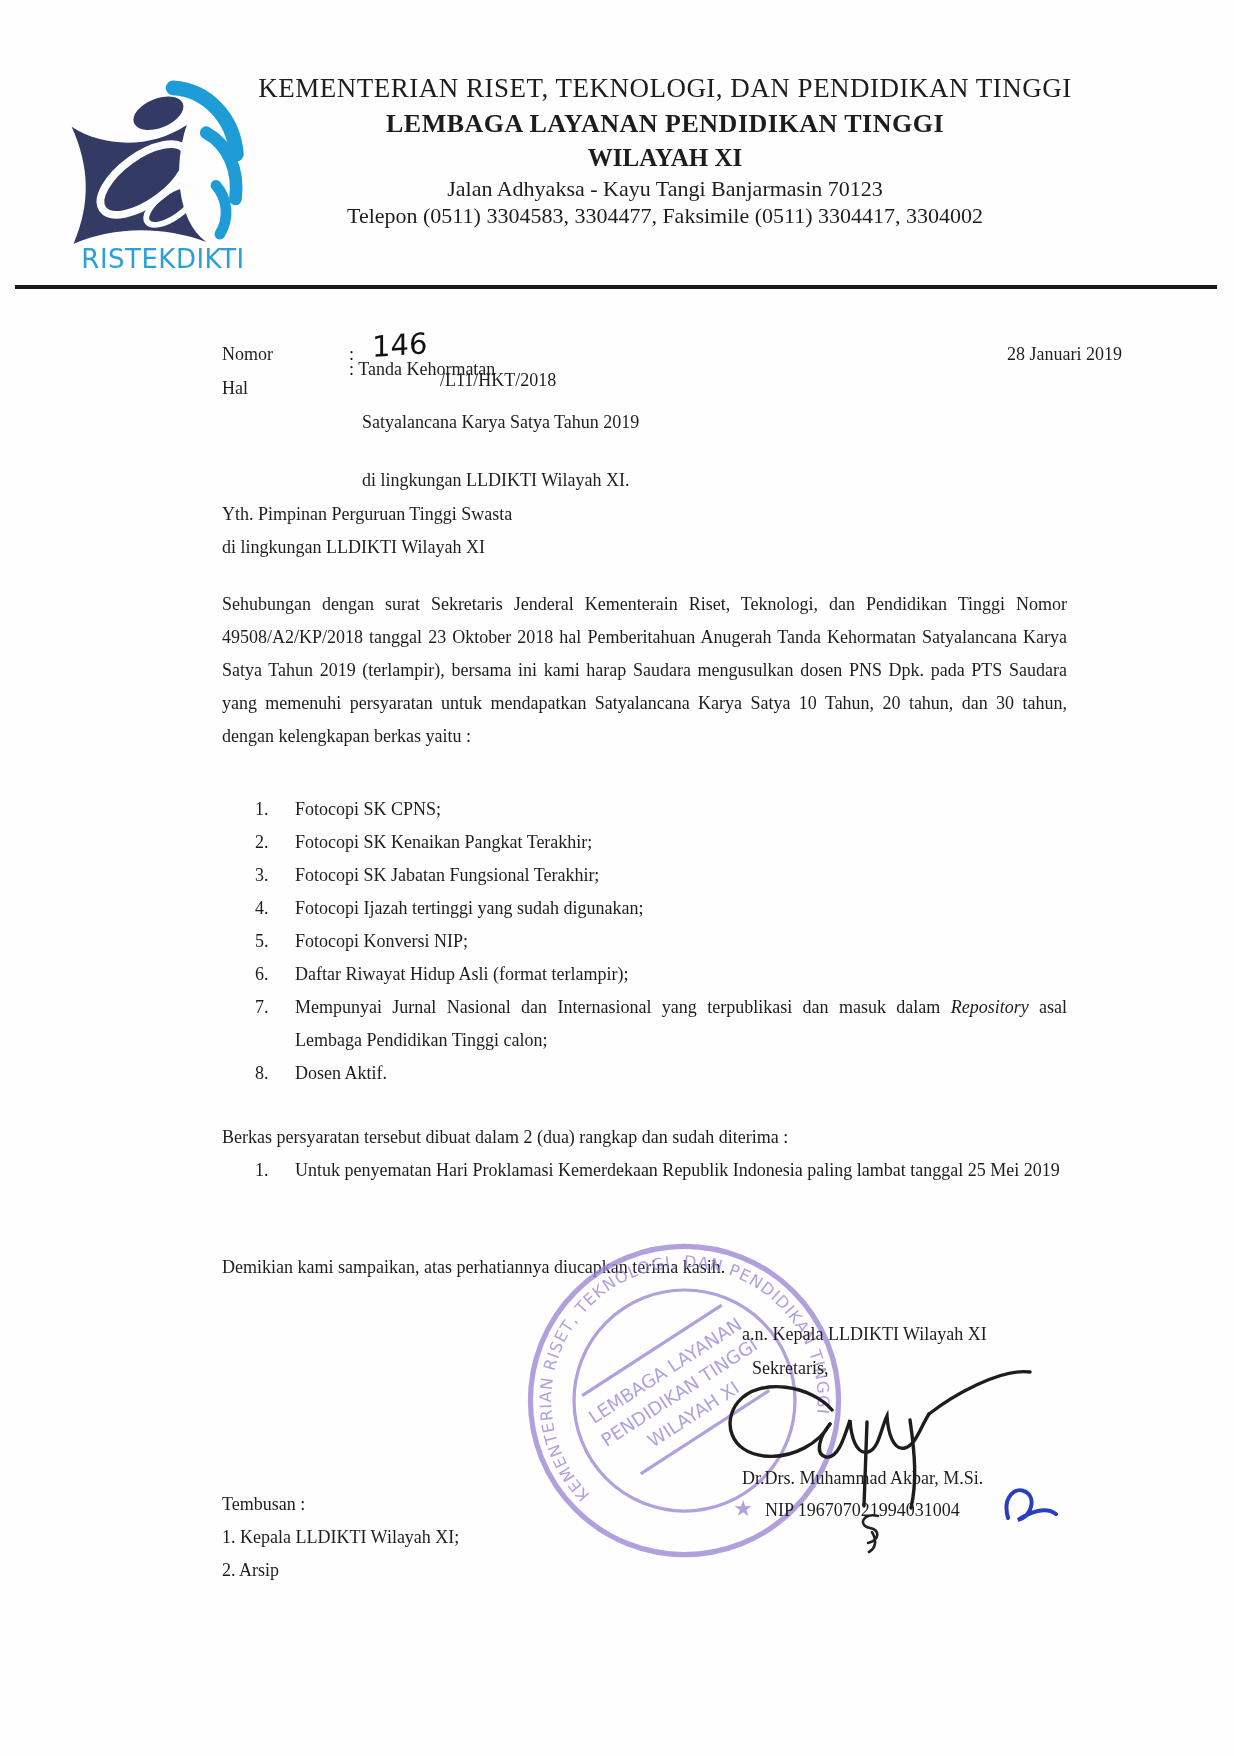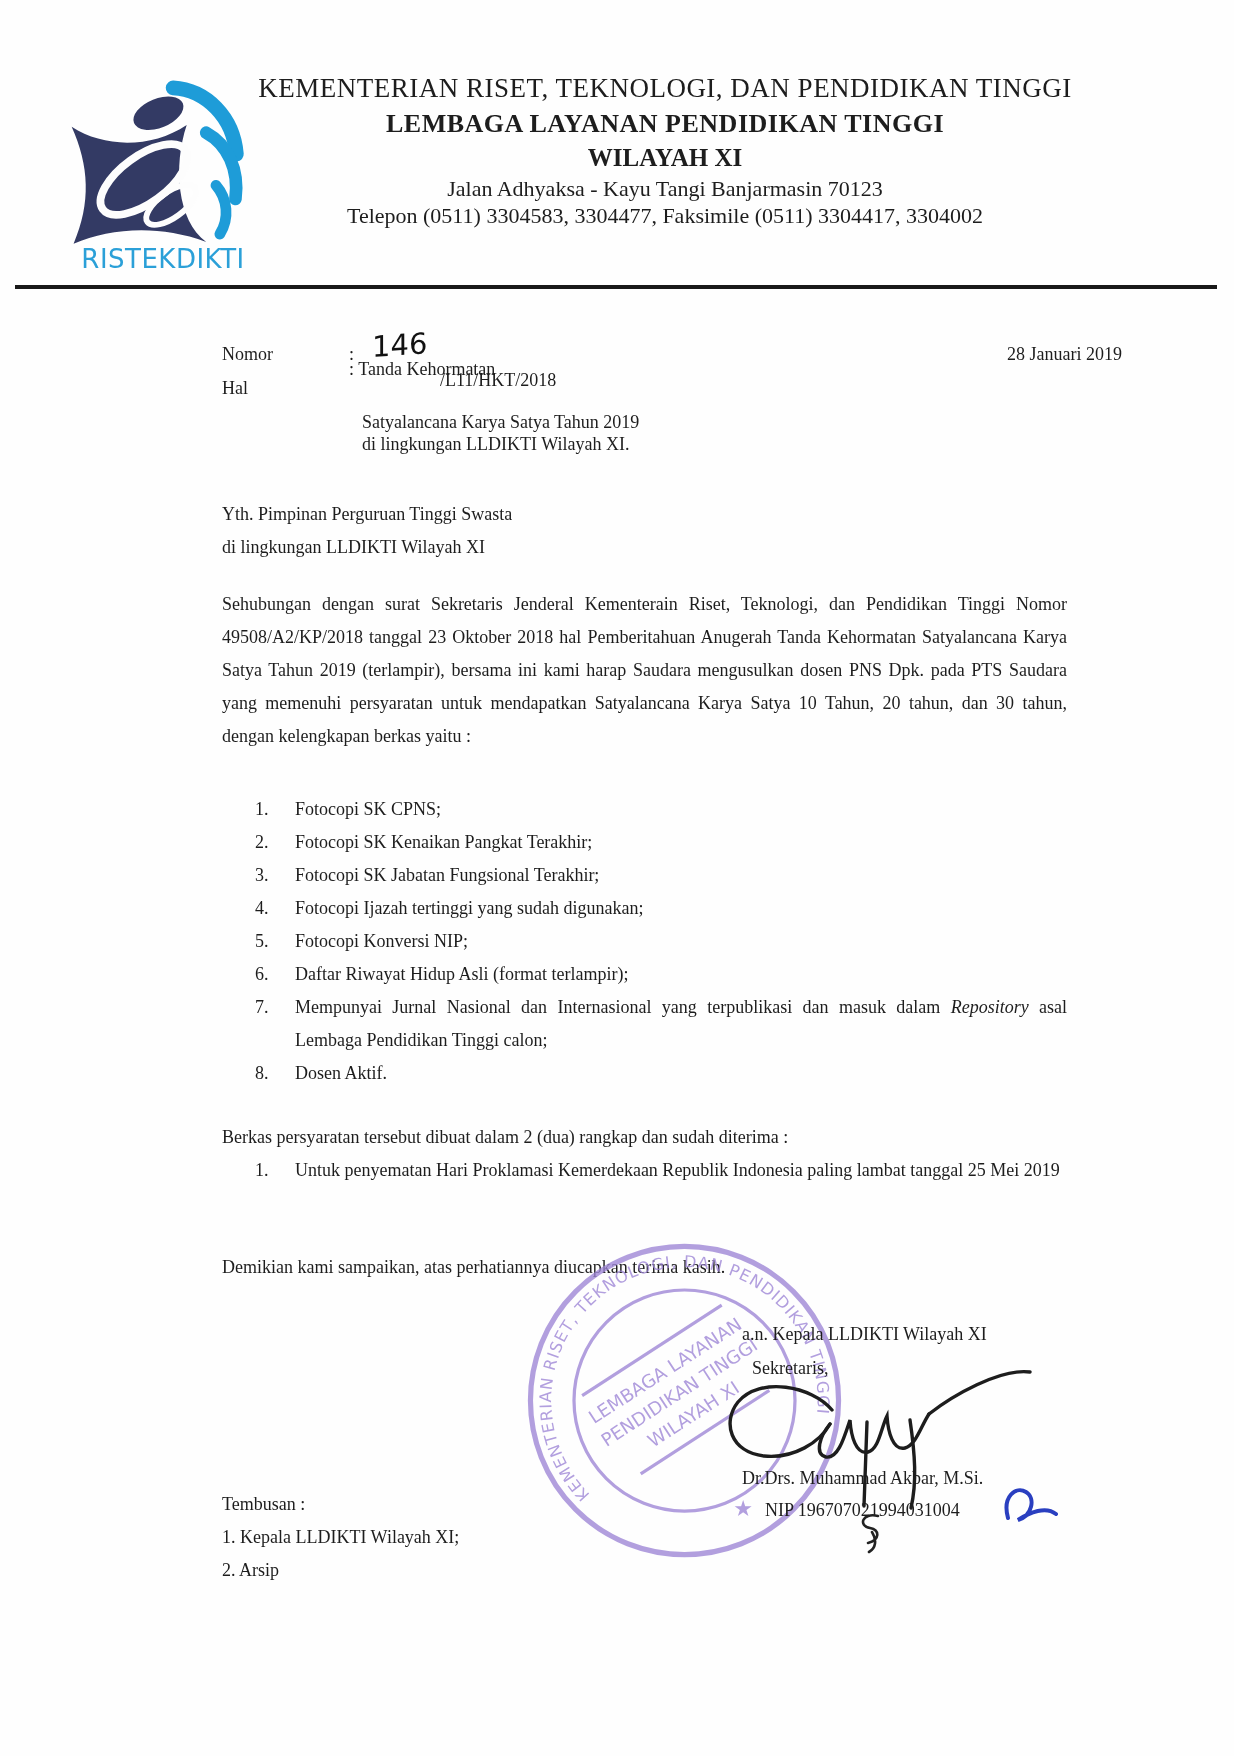--- a/index.html
+++ b/index.html
@@ -75,21 +75,21 @@
   <div class="abs t22" style="left:349px; top:338px;">:</div>
   <div class="abs" style="left:372px; top:328px;">
     <span class="handwritten">146</span>
   </div>
   <div class="abs t22" style="left:440px; top:338px;margin-top:26px;">/L11/HKT/2018</div>
   <div class="abs t22" style="left:1007px; top:338px;">28 Januari 2019</div>
 
   <div class="abs t22" style="left:222px; top:372px;">Hal</div>
   <div class="abs t22" style="left:349px; top:353px;">: Tanda Kehormatan</div>
   <div class="abs t22" style="left:362px; top:406px;">Satyalancana Karya Satya Tahun 2019</div>
-  <div class="abs t22" style="left:362px; top:428px;text-align:right;">di lingkungan LLDIKTI Wilayah XI.</div>
+  <div class="abs t22" style="left:362px; top:464px;text-align:right;">di lingkungan LLDIKTI Wilayah XI.</div>
 
   <div class="abs t22" style="left:222px; top:498px;">Yth. Pimpinan Perguruan Tinggi Swasta</div>
   <div class="abs t22" style="left:222px; top:531px;">di lingkungan LLDIKTI Wilayah XI</div>
 
   <div class="abs t22 justify" style="left:222px; top:588px; width:845px;">Sehubungan dengan surat Sekretaris Jenderal Kementerain Riset, Teknologi, dan Pendidikan Tinggi Nomor 49508/A2/KP/2018 tanggal 23 Oktober 2018 hal Pemberitahuan Anugerah Tanda Kehormatan Satyalancana Karya Satya Tahun 2019 (terlampir), bersama ini kami harap Saudara mengusulkan dosen PNS Dpk. pada PTS Saudara yang memenuhi persyaratan untuk mendapatkan Satyalancana Karya Satya 10 Tahun, 20 tahun, dan 30 tahun, dengan kelengkapan berkas yaitu :</div>
 
   <div class="abs t22 list-block" style="left:255px; top:793px; width:812px;">
     <div class="list-row">
       <span class="list-num">1.</span>
       <span class="list-text">Fotocopi SK CPNS;</span>

